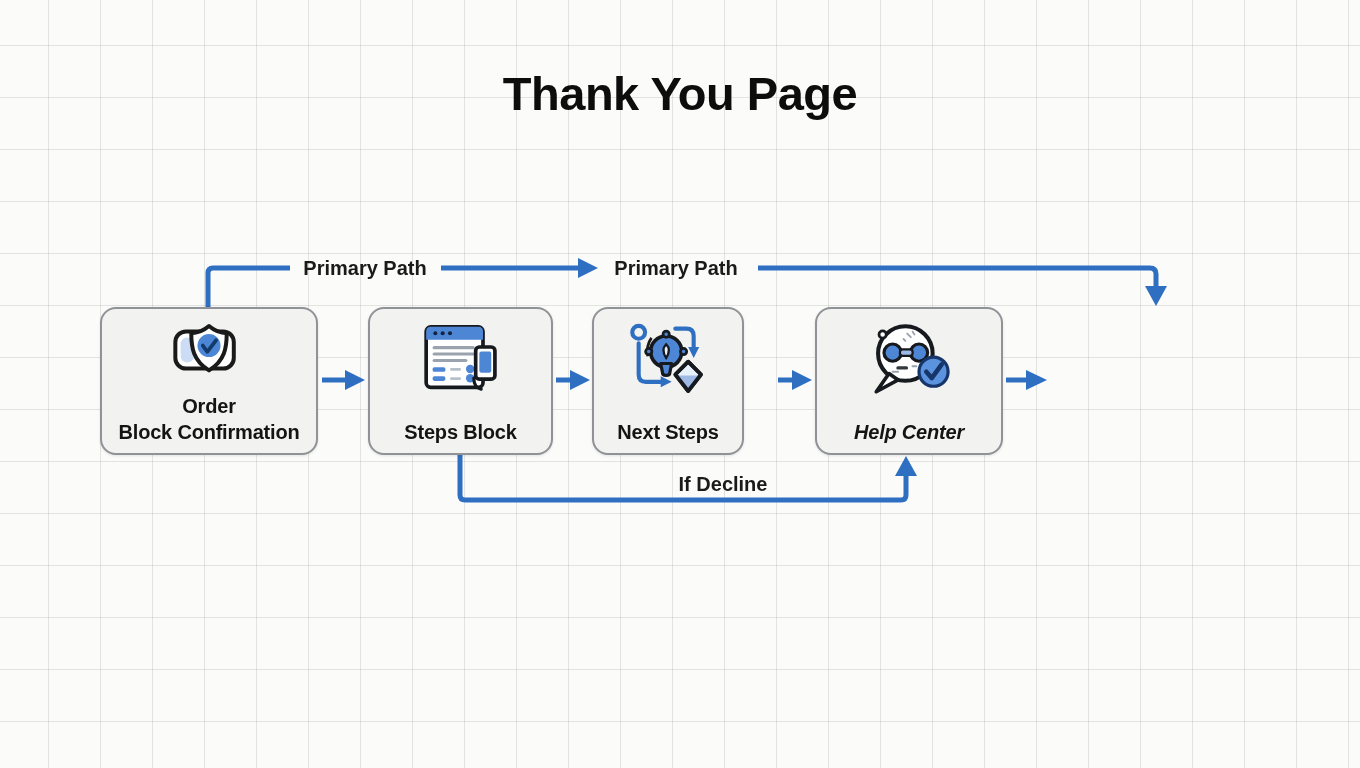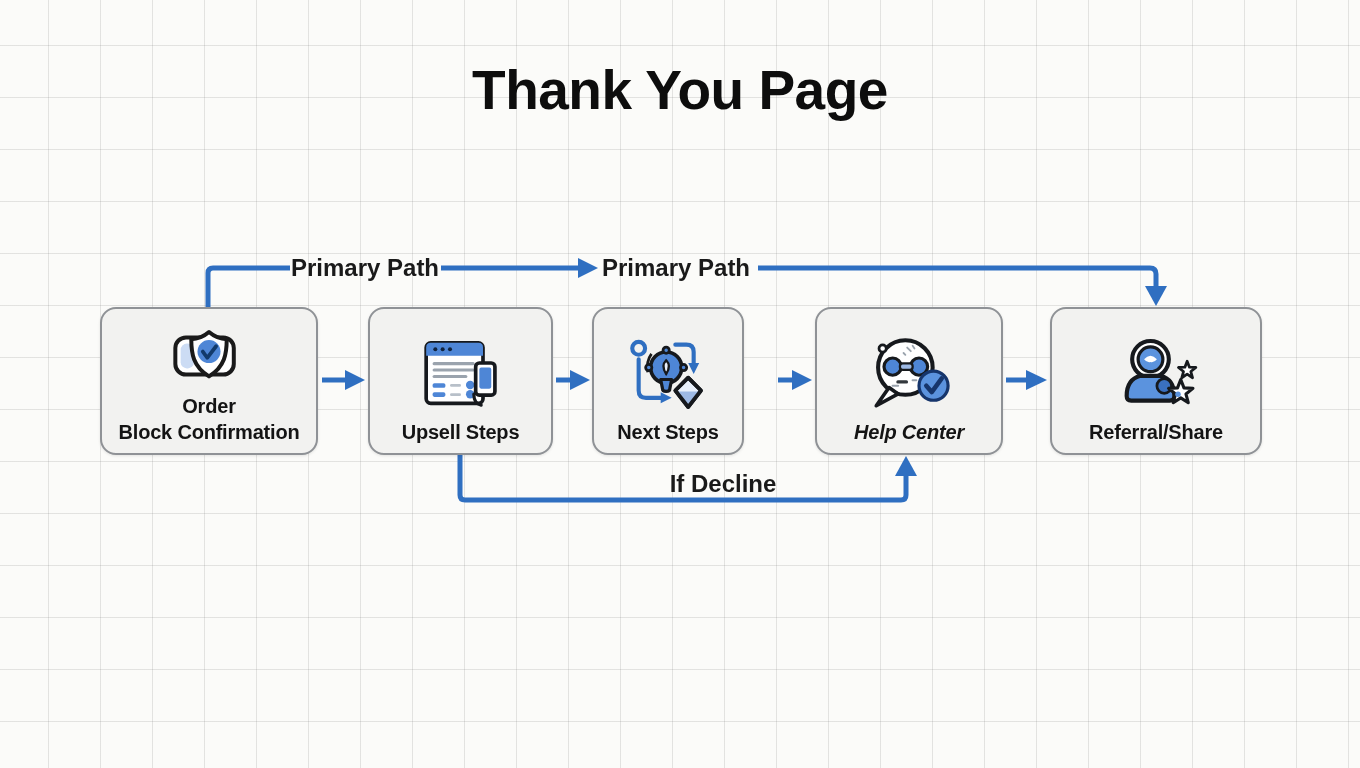--- a/index.html
+++ b/index.html
@@ -16,60 +16,60 @@
     background-image:
       linear-gradient(to right, rgba(140,140,140,0.22) 1px, transparent 1px),
       linear-gradient(to bottom, rgba(140,140,140,0.22) 1px, transparent 1px);
     background-size:52px 52px;
     background-position:48px 45px;
   }
   .title{
     position:absolute;
     top:58px;left:0;right:0;
     text-align:center;
-    font-size:55px;
+    font-size:47px;
     font-weight:800;
     letter-spacing:-0.5px;
     color:#0d0d0d;
-    margin:0;
+    margin:8px;
   }
   .connectors{
     position:absolute;top:0;left:0;width:1360px;height:768px;
     pointer-events:none;
   }
   .node{
     position:absolute;
     top:307px;height:148px;
     box-sizing:border-box;
     background:#f2f2f0;
     border:2px solid #8f9296;
     border-radius:16px;
     box-shadow:0 1px 3px rgba(0,0,0,0.10);
     display:flex;flex-direction:column;
-    align-items:center;justify-content:flex-end;
+    align-items:center;justify-content:space-between;
     padding:10px 6px 8px 6px;
   }
   .node .icon{
     flex:0 0 auto;
     display:flex;align-items:center;justify-content:center;
     margin-bottom:6px;
   }
   .node .label{
     font-size:20px;
     font-weight:700;
     color:#141414;
     line-height:1.3;
     text-align:center;
     letter-spacing:-0.2px;
     white-space:nowrap;
   }
   .edge-label{
     position:absolute;
     transform:translate(-50%,-50%);
-    font-size:24px;
+    font-size:20px;
     font-weight:600;
     color:#1a1a1a;
     white-space:nowrap;
   }
 </style>
 </head>
 <body>
 
 <div class="canvas">
 
@@ -144,21 +144,21 @@
         <circle cx="58" cy="54" r="4.6" fill="#4e86d6"></circle>
         <rect x="17" y="62" width="14" height="5" rx="2" fill="#4e86d6"></rect>
         <rect x="36" y="63" width="12" height="3" rx="1.5" fill="#b8c0c9"></rect>
         <circle cx="58" cy="64" r="4.6" fill="#4e86d6"></circle>
         <rect x="64" y="30" width="21" height="35" rx="4" fill="#ffffff" stroke="#16191d" stroke-width="4"></rect>
         <rect x="68" y="35" width="13" height="23" rx="2" fill="#4e86d6"></rect>
         <path d="M62 64 Q62 74 70 76" fill="none" stroke="#16191d" stroke-width="3.5" stroke-linecap="round"></path>
       </svg>
     </div>
     <div class="label">
-      <div>Upsell Steps</div>
+      <div>Steps Block</div>
     </div>
   </div>
 
   <div class="node" style="left:592px;width:152px;">
     <div class="icon">
       <svg width="88" height="78" viewBox="0 0 96 84">
         <circle cx="16" cy="14" r="7" fill="none" stroke="#2f6fc1" stroke-width="4.5"></circle>
         <path d="M16 26 L16 60 Q16 68 24 68 L40 68" fill="none" stroke="#2f6fc1" stroke-width="4.5" stroke-linecap="round"></path>
         <polygon points="40,62 52,68 40,74" fill="#2f6fc1"></polygon>
         <path d="M56 10 L68 10 Q76 10 76 18 L76 30" fill="none" stroke="#2f6fc1" stroke-width="4.5" stroke-linecap="round"></path>
@@ -194,31 +194,14 @@
         <path d="M56 52 L60 52 M34 58 L40 58" stroke="#9aa3ad" stroke-width="2.4" stroke-linecap="round"></path>
         <circle cx="79" cy="58" r="16" fill="#5b93de" stroke="#16356b" stroke-width="3.5"></circle>
         <path d="M71 58 L77 65 L88 50" fill="none" stroke="#16356b" stroke-width="5" stroke-linecap="round" stroke-linejoin="round"></path>
       </svg>
     </div>
     <div class="label">
       <div>Help Center</div>
     </div>
   </div>
 
-  <div class="node" style="left:1050px;width:212px;">
-    <div class="icon">
-      <svg width="88" height="78" viewBox="0 0 96 84">
-        <circle cx="42" cy="26" r="20" fill="#ffffff" stroke="#16191d" stroke-width="4.5"></circle>
-        <circle cx="42" cy="26" r="13.5" fill="#5b93de" stroke="#16191d" stroke-width="3.5"></circle>
-        <path d="M35 26 Q42 18 49 26 Q46 30 42 29 Q38 30 35 26 Z" fill="#ffffff"></path>
-        <path d="M16 66 Q16 48 31 44 L53 44 Q68 48 68 66 Q68 71 63 71 L21 71 Q16 71 16 66 Z" fill="#5b93de" stroke="#16191d" stroke-width="4.5" stroke-linejoin="round"></path>
-        <circle cx="57" cy="55" r="8" fill="#3a70c0" stroke="#16191d" stroke-width="3"></circle>
-        <polygon points="75,48 78.5,57.1 88.3,57.7 80.7,63.9 83.2,73.3 75,68 66.8,73.3 69.3,63.9 61.7,57.7 71.5,57.1" fill="#ffffff" stroke="#16191d" stroke-width="3.4" stroke-linejoin="round"></polygon>
-        <polygon points="82,28 84.5,34.6 91.5,34.9 86,39.3 87.9,46.1 82,42.2 76.1,46.1 78,39.3 72.5,34.9 79.5,34.6" fill="#ffffff" stroke="#16191d" stroke-width="3" stroke-linejoin="round"></polygon>
-        <circle cx="72" cy="64" r="3" fill="#5b93de"></circle>
-      </svg>
-    </div>
-    <div class="label">
-      <div>Referral/Share</div>
-    </div>
-  </div>
 
 </div>
 
 </body></html>

